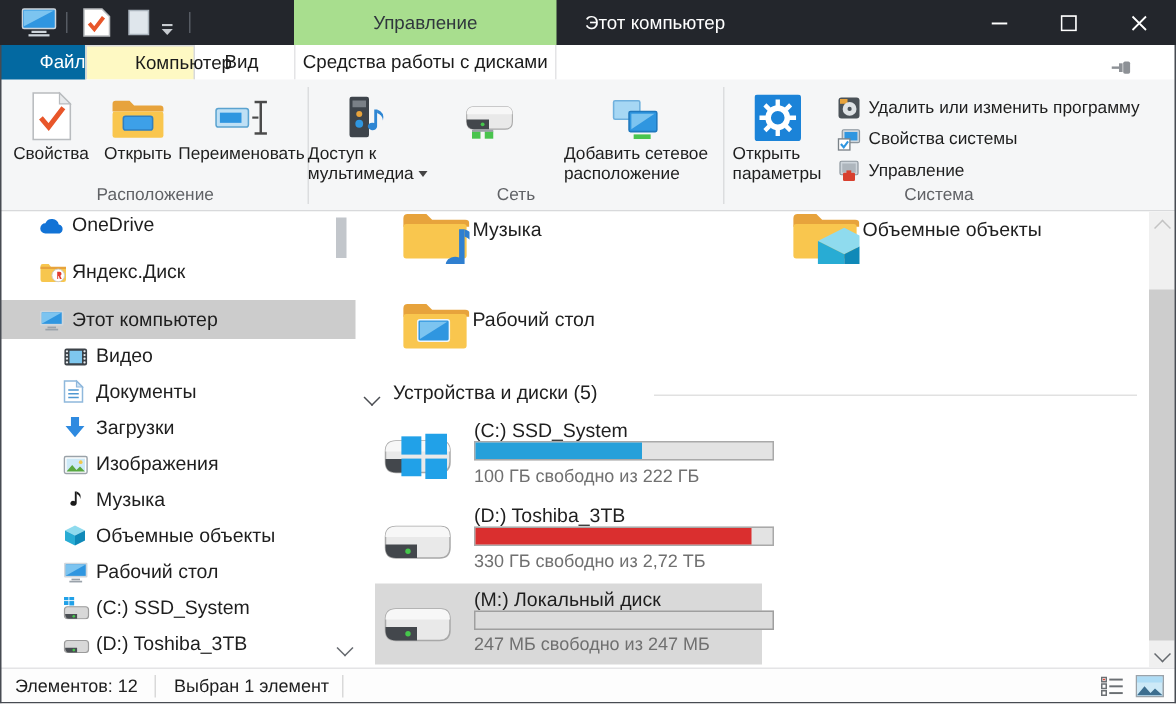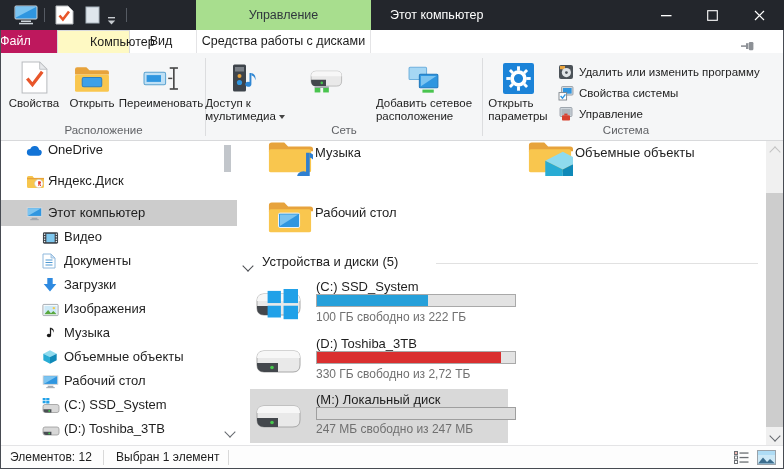--- a/index.html
+++ b/index.html
@@ -8,22 +8,22 @@
   .abs{position:absolute;}
   
   .titlebar{position:absolute;left:0;top:0;width:784px;height:30px;background:#23262c;}
   .tsep{position:absolute;top:8px;width:1px;height:14px;background:#565b63;}
   .ctx-tab{position:absolute;left:196px;top:0;width:175px;height:30px;background:#a8de8e;
            color:#30373d;font-size:12.5px;line-height:30px;text-align:center;}
   .win-title{position:absolute;left:390px;top:0;height:30px;line-height:30px;color:#fff;font-size:12.5px;}
   .wc{position:absolute;top:0;height:30px;display:flex;align-items:center;justify-content:center;}
   
   .menubar{position:absolute;left:0;top:30px;width:784px;height:23px;background:#ffffff;}
-  .file-btn{position:absolute;left:0;top:0;width:57px;height:35px;background:#be185d;color:#fff;
-            font-size:12.5px;line-height:23px;text-align:left;}
+  .file-btn{position:absolute;left:0;top:0;width:57px;height:35px;background:#0369a1;color:#fff;
+            font-size:12.5px;line-height:23px;text-align:right;}
   .mtab{position:absolute;top:0;height:23px;font-size:12.5px;line-height:23px;text-align:center;color:#1b1b1b;box-sizing:border-box;}
   .mtab.active{background:#fef9c3;border:1px solid #d8d9db;border-bottom:none;padding-left:32px;}
   .help-circle{position:absolute;left:762px;top:33.5px;width:16px;height:16px;border-radius:50%;
                background:#1b7ad4;color:#fff;font-size:11px;font-weight:bold;text-align:center;line-height:16px;}
   
   .ribbon{position:absolute;left:0;top:53px;width:784px;height:88px;background:#f5f6f7;border-bottom:1px solid #d8d9db;box-sizing:border-box;}
   .rdiv{position:absolute;top:5px;width:1px;height:78px;background:#dcdddf;}
   .rbtn{position:absolute;top:3px;height:80px;display:flex;flex-direction:column;align-items:center;justify-content:flex-start;cursor:default;}
   .rbtn .ric{height:36px;display:flex;align-items:flex-end;justify-content:center;margin-top:2px;}
   .rlabel{font-size:11.5px;color:#1e1e1e;line-height:13px;margin-top:3px;white-space:nowrap;}

